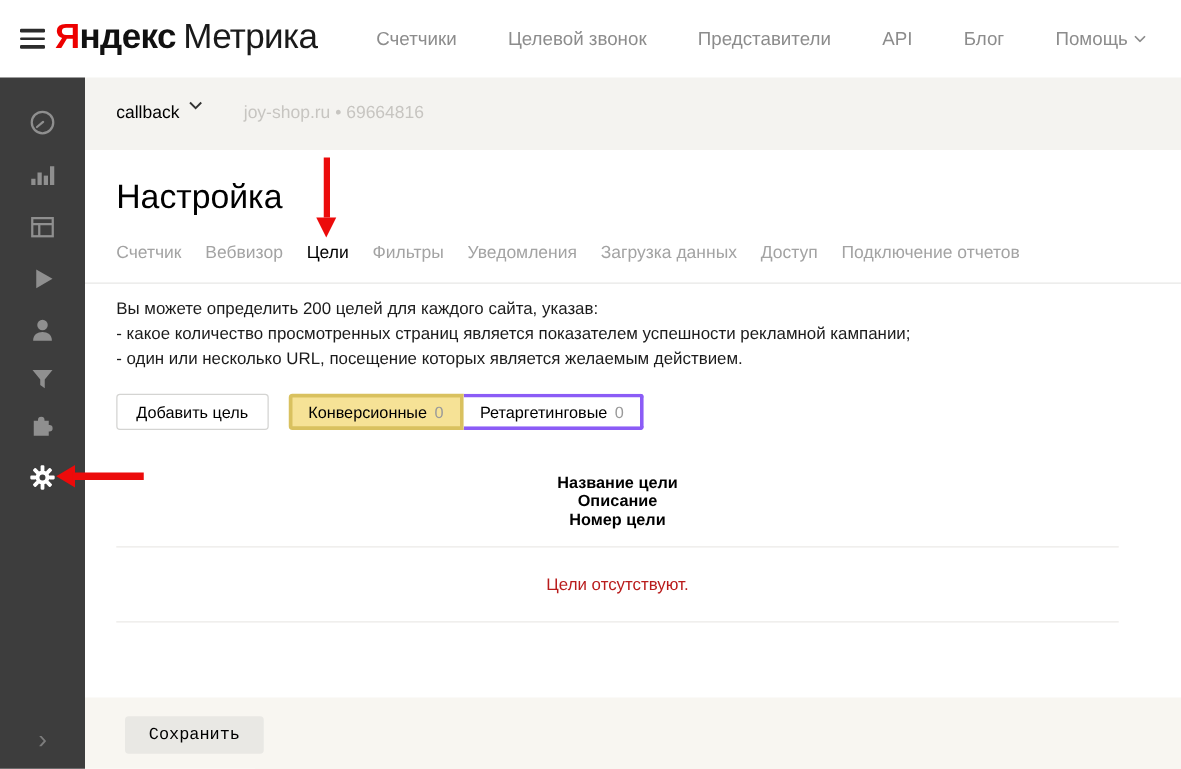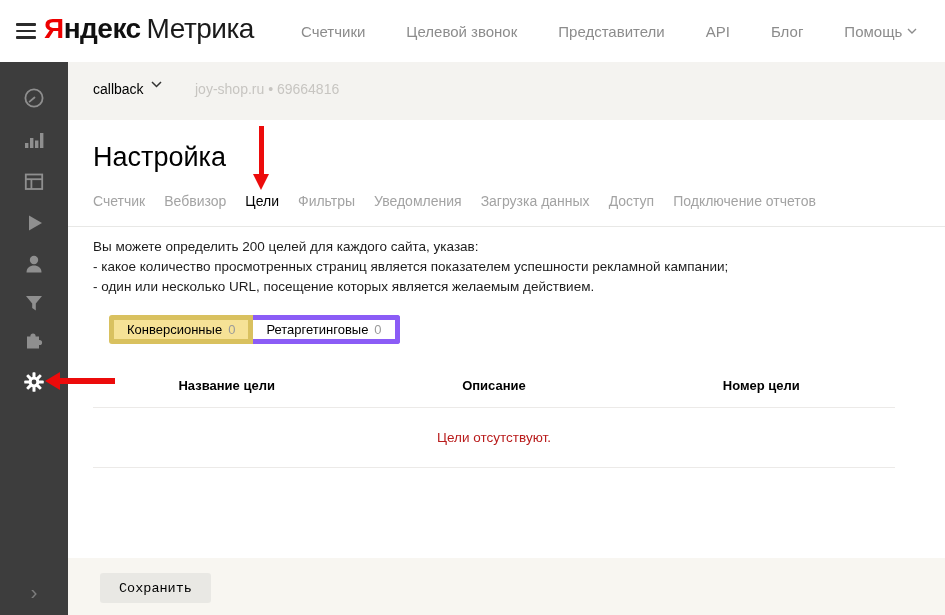--- a/index.html
+++ b/index.html
@@ -43,28 +43,28 @@
   .btn-row { position:absolute; left:25px; top:195px; display:flex; align-items:center; }
   .btn {
     height:29px; padding:0 15px; font-size:13px; color:#000;
     background:#fff; border:1px solid #d4d4d2; border-radius:3px;
     display:inline-flex; align-items:center; cursor:pointer; white-space:nowrap;
     font-family:"Liberation Sans", sans-serif;
   }
   .toggle-group { display:flex; margin-left:16px; }
   .toggle {
     height:29px; padding:0 13px; font-size:13px; color:#000;
-    background:#fff; border:5px solid #8b5cf6; display:inline-flex; align-items:center; gap:6px; cursor:pointer; white-space:nowrap;
+    background:#fff; border:3px solid #8b5cf6; display:inline-flex; align-items:center; gap:6px; cursor:pointer; white-space:nowrap;
   }
   .toggle:first-child { border-radius:3px 0 0 3px; }
   .toggle:last-child { border-radius:0 3px 3px 0; border-left:none; }
   .toggle.active { background:#f6e296; border-color:#d9c15f; }
   .toggle .count { color:#9a9a9a; }
   .goals-table { position:absolute; left:25px; top:258px; width:802px; }
-  .thead { display:flex; padding-bottom:14px; }
+  .thead { display:flex; padding-bottom:14px;flex-direction:column; }
   .th { flex:1; text-align:center; font-size:13px; font-weight:700; color:#000; }
   .t-divider { border-bottom:1px solid #eceae8; }
   .empty-row { text-align:center; font-size:13.5px; color:#b91c1c; padding:22px 0; }
 
   
   .footer { position:absolute; left:68px; top:558px; width:877px; height:57px; background:#f8f6f1; }
   .save-btn {
     position:absolute; left:32px; top:15px; height:30px; padding:0 19px;
     background:#e9e8e4; border:none; border-radius:3px; font-size:13.5px; color:#000;
     font-family:Liberation Mono, monospace; cursor:pointer;
@@ -208,20 +208,21 @@
     </div>
     <div class="tabs-divider"></div>
 
     <div class="desc">
       <div>Вы можете определить 200 целей для каждого сайта, указав:</div>
       <div>-  какое количество просмотренных страниц является показателем успешности рекламной кампании;</div>
       <div>-  один или несколько URL, посещение которых является желаемым действием.</div>
     </div>
 
     <div class="btn-row">
+      <button class="btn">Добавить цель</button>
       <div class="toggle-group">
         <span class="toggle active">
           <span>Конверсионные</span>
           <span class="count">0</span>
         </span>
         <span class="toggle">
           <span>Ретаргетинговые</span>
           <span class="count">0</span>
         </span>
       </div>

